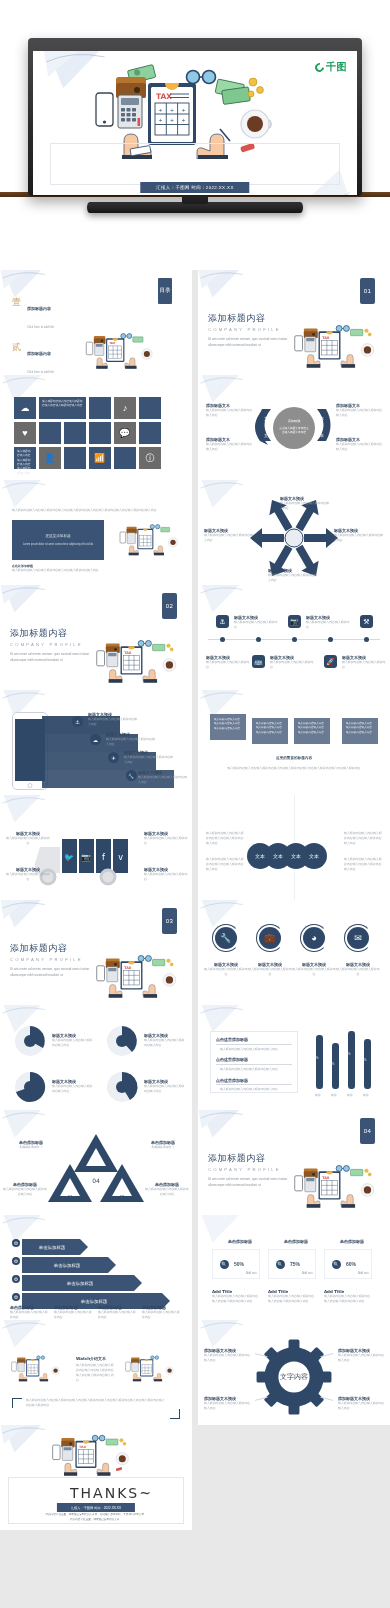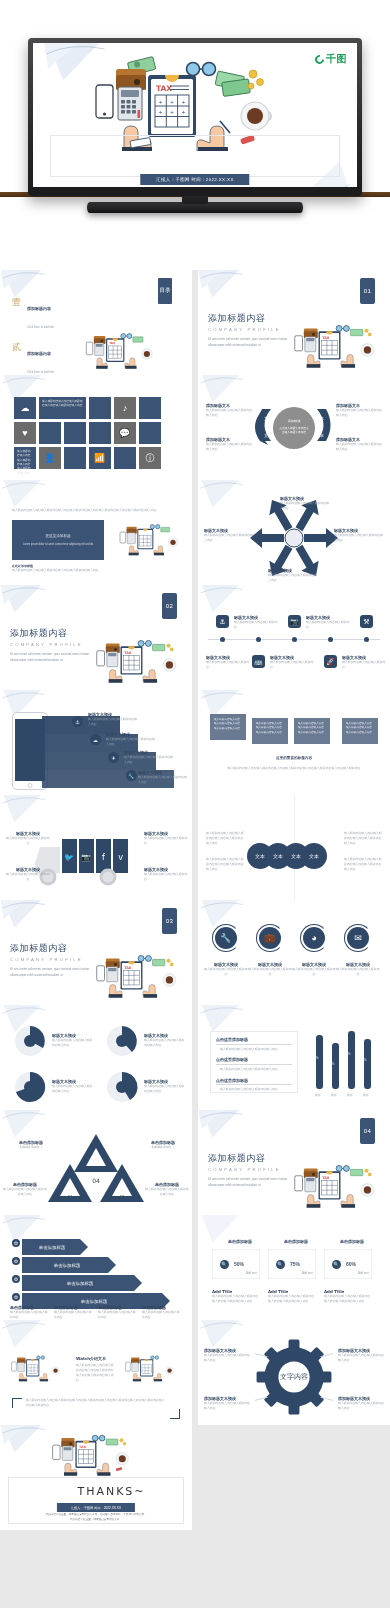--- a/index.html
+++ b/index.html
@@ -22,21 +22,21 @@
   .hero-wood-top {
     position:absolute; left:0; top:192px; width:390px; height:5px;
     background:linear-gradient(180deg,#6d4520,#4d2f14);
   }
   .tv-outer {
     position:absolute; left:28px; top:38px; width:334px; height:158px;
     background:linear-gradient(180deg,#4a4a4c 0%,#2c2c2e 55%,#1b1b1d 100%);
     border-radius:4px; padding:5px 5px 9px 5px;
     box-shadow:0 6px 14px rgba(0,0,0,.35);
   }
-  .tv-screen { position:relative; width:100%; height:100%; background:#fff; overflow:hidden; }
+  .tv-screen { position:relative; width:100%; height:100%; background:#fff; overflow:hidden;margin-top:8px; }
   .tv-neck {
     position:absolute; left:50%; top:194px; transform:translateX(-50%);
     width:26px; height:10px; background:linear-gradient(180deg,#39393b,#202022); border-radius:2px;
   }
   .tv-base {
     position:absolute; left:50%; top:202px; transform:translateX(-50%);
     width:216px; height:11px;
     background:linear-gradient(180deg,#3b3b3d 0%,#242426 60%,#151517 100%);
     border-radius:3px/6px;
     box-shadow:0 3px 7px rgba(0,0,0,.4);
@@ -136,21 +136,21 @@
 
   .card4 { position:absolute; width:36px; height:26px; background:#6a7a93;
            color:#e9eef5; font-size:2.6px; line-height:1.7; padding:4px; }
 
   .pct-card { position:absolute; width:48px; height:30px; border:1px solid #eceff3; }
   .pct-val { font-size:5px; color:#43536b; font-weight:bold; }
 
   .bar { position:absolute; background:#2f4868; border-radius:3px; }
 
   .thanks-title { position:absolute; left:0; right:0; text-align:center;
-                  font-size:11px; letter-spacing:2px; color:#333;
+                  font-size:14px; letter-spacing:2px; color:#333;
                   font-family:"DejaVu Sans",sans-serif;padding-left:31px; }
 
   .phone-mock { position:absolute; border:1.2px solid #ccd1d8; border-radius:5px; background:#fff; }
 
   .blank-fill { background:#e8e8e8; }
 </style>
 </head>
 <body>
 
 <div class="hero">

